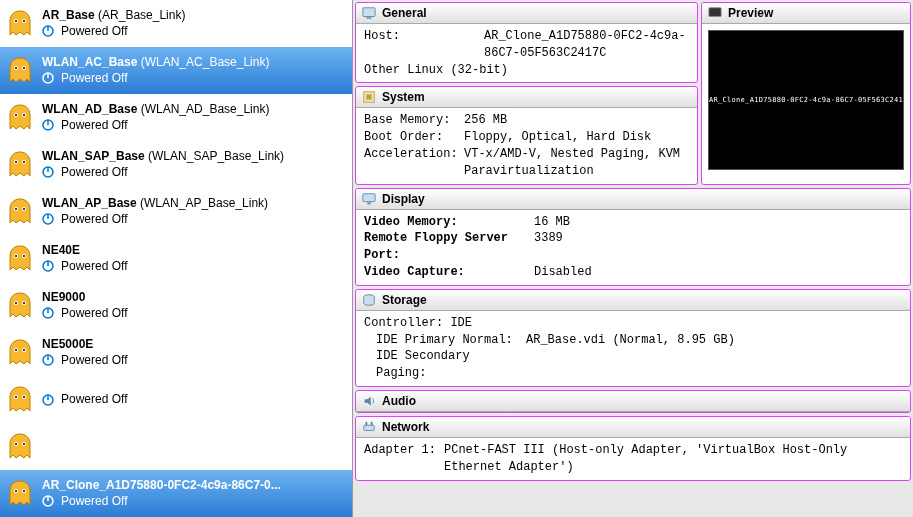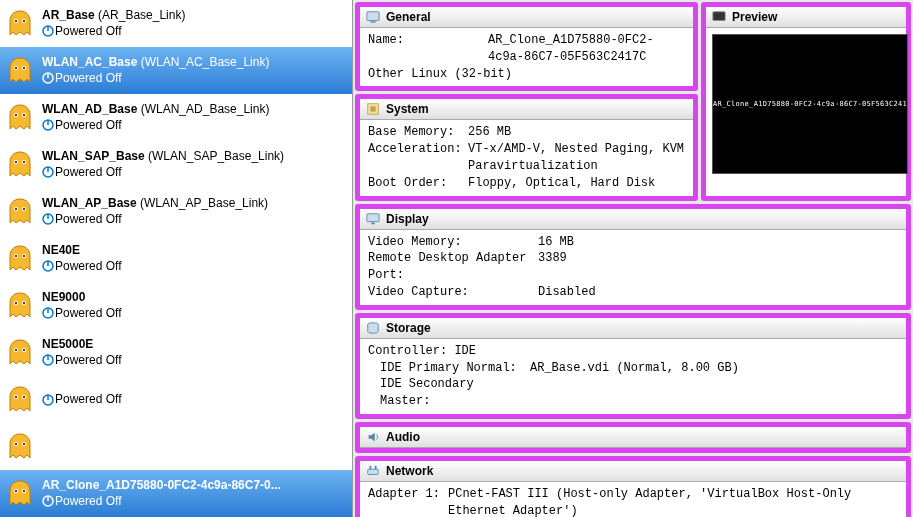--- a/index.html
+++ b/index.html
@@ -6,39 +6,39 @@
 body { font-family: "Segoe UI", Tahoma, sans-serif; font-size: 12px; background: #f0f0f0; width: 913px; height: 517px; overflow: hidden; display: flex; }
 
 
 .sidebar { width: 353px; height: 517px; background: #fff; border-right: 1px solid #999; overflow-y: auto; }
 .vm-item { display: flex; align-items: center; padding: 2px 4px; height: 47px; cursor: pointer; }
 .vm-item.selected { background: linear-gradient(to bottom, #6db3f2, #2a7cd4); color: #fff; }
 .vm-icon { width: 32px; height: 32px; margin-right: 6px; flex-shrink: 0; }
 .vm-text { flex: 1; line-height: 1.3; }
 .vm-name { font-weight: bold; }
 .vm-link { font-weight: normal; }
-.vm-status { display: flex; align-items: center; gap: 1px; text-align: right; }
+.vm-status { display: flex; align-items: center; gap: 7px; text-align: right; }
 .vm-item.selected .vm-status { color: #fff; }
 
 
 .ghost-svg { width: 32px; height: 32px; }
 
 
 .main { flex: 1; height: 517px; overflow-y: auto; background: #e8e8e8; display: flex; flex-direction: column; gap: 3px; padding: 2px; }
 .main-top { display: flex; gap: 3px; }
 .main-left { flex: 1; display: flex; flex-direction: column; gap: 3px; }
 .preview-panel { width: 210px; }
 
-.section { border: 5px solid #d946ef; border-radius: 3px; background: #fff; }
+.section { border: 1px solid #d946ef; border-radius: 3px; background: #fff; }
 .section-header { background: linear-gradient(to bottom, #fff, #e0e0e0); border-bottom: 1px solid #aaa; padding: 3px 6px; display: flex; align-items: center; gap: 6px; font-weight: bold; border-radius: 3px 3px 0 0; }
 .section-body { padding: 4px 8px; font-family: "Courier New", monospace; font-size: 12px; line-height: 1.4; }
 .kv-row { display: flex; }
 .kv-key { width: 170px; flex-shrink: 0; }
 .kv-val { flex: 1; }
-.kv-key-wide { width: 170px; flex-shrink: 0; }
+.kv-key-wide { width: 170px; flex-shrink: 0; font-weight: bold; }
 
 .preview-body { padding: 6px; }
 .preview-screen { width: 196px; height: 140px; background: #000; border: 1px solid #555; color: #fff; font-size: 7px; display: flex; align-items: center; justify-content: center; font-family: monospace; letter-spacing: 0.3px; }
 
 .hdr-icon { width: 14px; height: 14px; display: inline-flex; align-items: center; justify-content: center; }
 .pwr-icon { width: 12px; height: 12px; display: inline-flex; align-items: center; justify-content: center; }
 </style>
 </head>
 <body>
 
@@ -273,21 +273,21 @@
           <span class="hdr-icon">
               <svg viewBox="0 0 16 16" width="14" height="14">
                 <rect x="1" y="2" width="14" height="10" rx="1" fill="#cde" stroke="#58a"></rect>
                 <rect x="5" y="13" width="6" height="1.5" fill="#58a"></rect>
               </svg>
             </span>
           <span>General</span>
         </div>
         <div class="section-body">
           <div class="kv-row">
-              <span class="kv-key" style="width:120px">Name:</span>
+              <span class="kv-key" style="width:120px">Host:</span>
               <span class="kv-val">AR_Clone_A1D75880-0FC2-4c9a-86C7-05F563C2417C</span>
             </div>
           <div class="kv-row">
               <span class="kv-val">Other Linux (32-bit)</span>
             </div>
         </div>
       </div>
 
       <div class="section">
         <div class="section-header">
@@ -298,26 +298,26 @@
               </svg>
             </span>
           <span>System</span>
         </div>
         <div class="section-body">
           <div class="kv-row">
               <span class="kv-key" style="width:100px">Base Memory:</span>
               <span class="kv-val">256 MB</span>
             </div>
           <div class="kv-row">
+              <span class="kv-key" style="width:100px">Boot Order:</span>
+              <span class="kv-val">Floppy, Optical, Hard Disk</span>
+            </div>
+          <div class="kv-row">
               <span class="kv-key" style="width:100px">Acceleration:</span>
               <span class="kv-val">VT-x/AMD-V, Nested Paging, KVM Paravirtualization</span>
-            </div>
-          <div class="kv-row">
-              <span class="kv-key" style="width:100px">Boot Order:</span>
-              <span class="kv-val">Floppy, Optical, Hard Disk</span>
             </div>
         </div>
       </div>
     </div>
 
     <div class="section preview-panel">
       <div class="section-header">
         <span class="hdr-icon">
             <svg viewBox="0 0 16 16" width="14" height="14">
               <rect x="1" y="2" width="14" height="10" rx="1" fill="#333" stroke="#888"></rect>
@@ -342,21 +342,21 @@
           </svg>
         </span>
       <span>Display</span>
     </div>
     <div class="section-body">
       <div class="kv-row">
           <span class="kv-key-wide">Video Memory:</span>
           <span class="kv-val">16 MB</span>
         </div>
       <div class="kv-row">
-          <span class="kv-key-wide">Remote Desktop Adapter Port:</span>
+          <span class="kv-key-wide">Remote Floppy Server Port:</span>
           <span class="kv-val">3389</span>
         </div>
       <div class="kv-row">
           <span class="kv-key-wide">Video Capture:</span>
           <span class="kv-val">Disabled</span>
         </div>
     </div>
   </div>
 
   <div class="section">
@@ -366,24 +366,24 @@
             <ellipse cx="8" cy="4" rx="6" ry="2" fill="#cde" stroke="#58a"></ellipse>
             <path d="M2 4v8a6 2 0 0 0 12 0V4" fill="#cde" stroke="#58a"></path>
           </svg>
         </span>
       <span>Storage</span>
     </div>
     <div class="section-body">
       <div>Controller: IDE</div>
       <div class="kv-row" style="padding-left:12px">
           <span class="kv-key" style="width:150px">IDE Primary Normal:</span>
-          <span class="kv-val">AR_Base.vdi (Normal, 8.00 GB)</span>
+          <span class="kv-val">AR_Base.vdi (Normal, 8.95 GB)</span>
         </div>
       <div class="kv-row" style="padding-left:12px">
-          <span class="kv-key" style="width:150px">IDE Secondary Master:</span>
+          <span class="kv-key" style="width:150px">IDE Secondary Paging:</span>
         </div>
     </div>
   </div>
 
   <div class="section">
     <div class="section-header">
       <span class="hdr-icon">
           <svg viewBox="0 0 16 16" width="14" height="14">
             <path d="M3 6v4h3l4 3V3L6 6z" fill="#58a"></path>
             <path d="M12 5a4 4 0 0 1 0 6" stroke="#58a" fill="none"></path>

